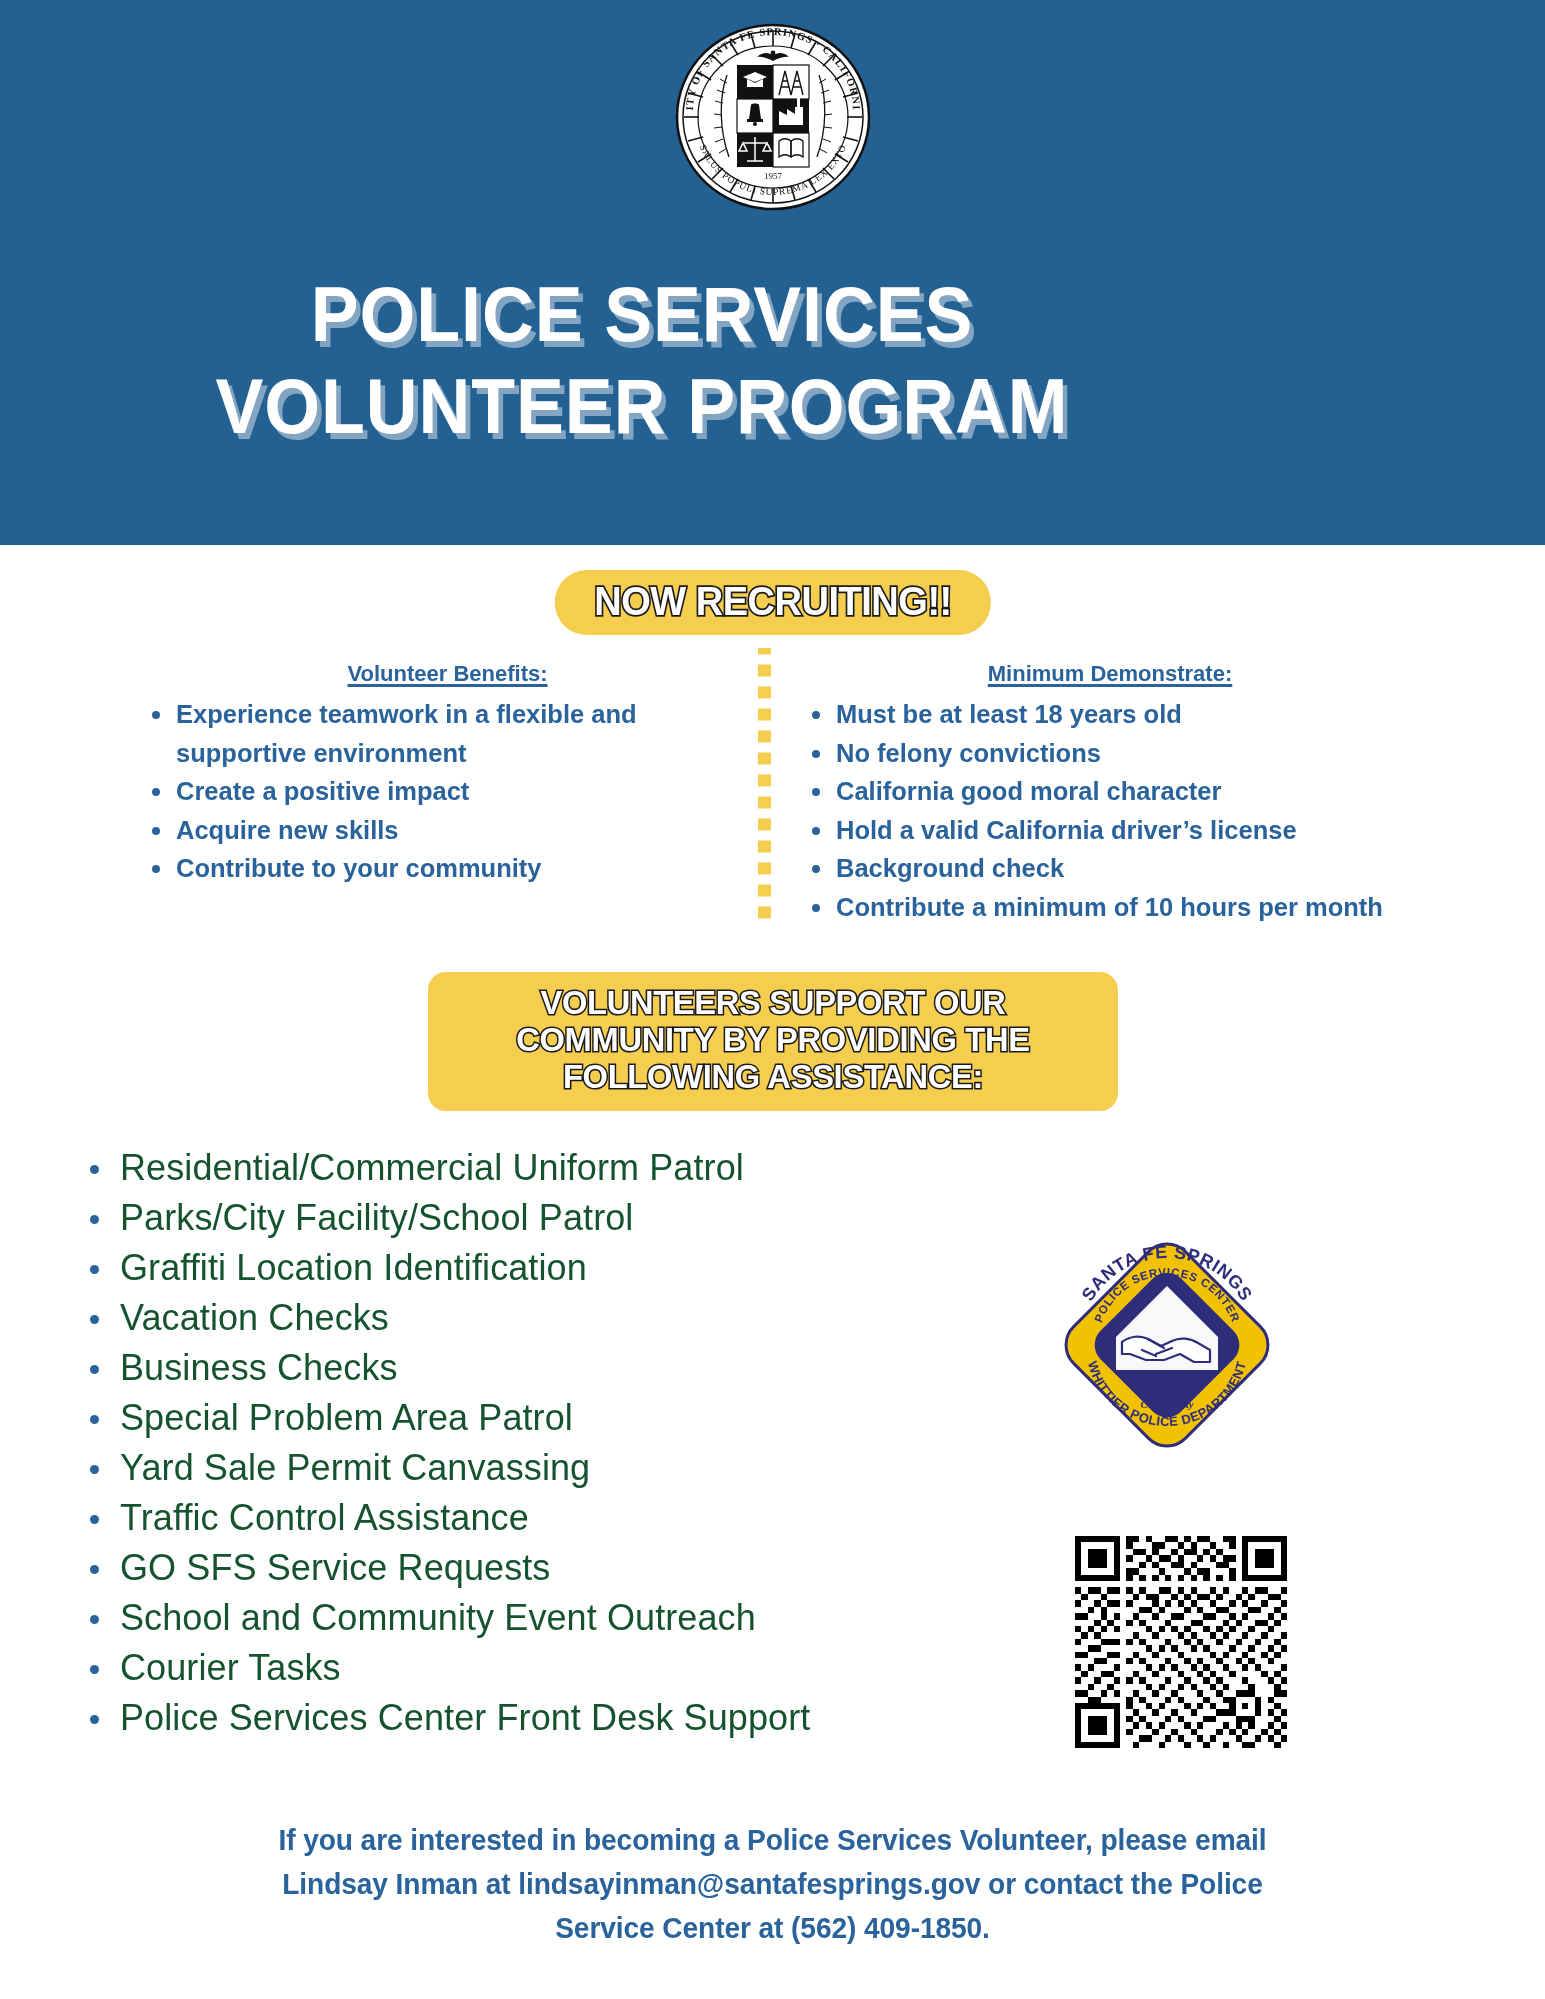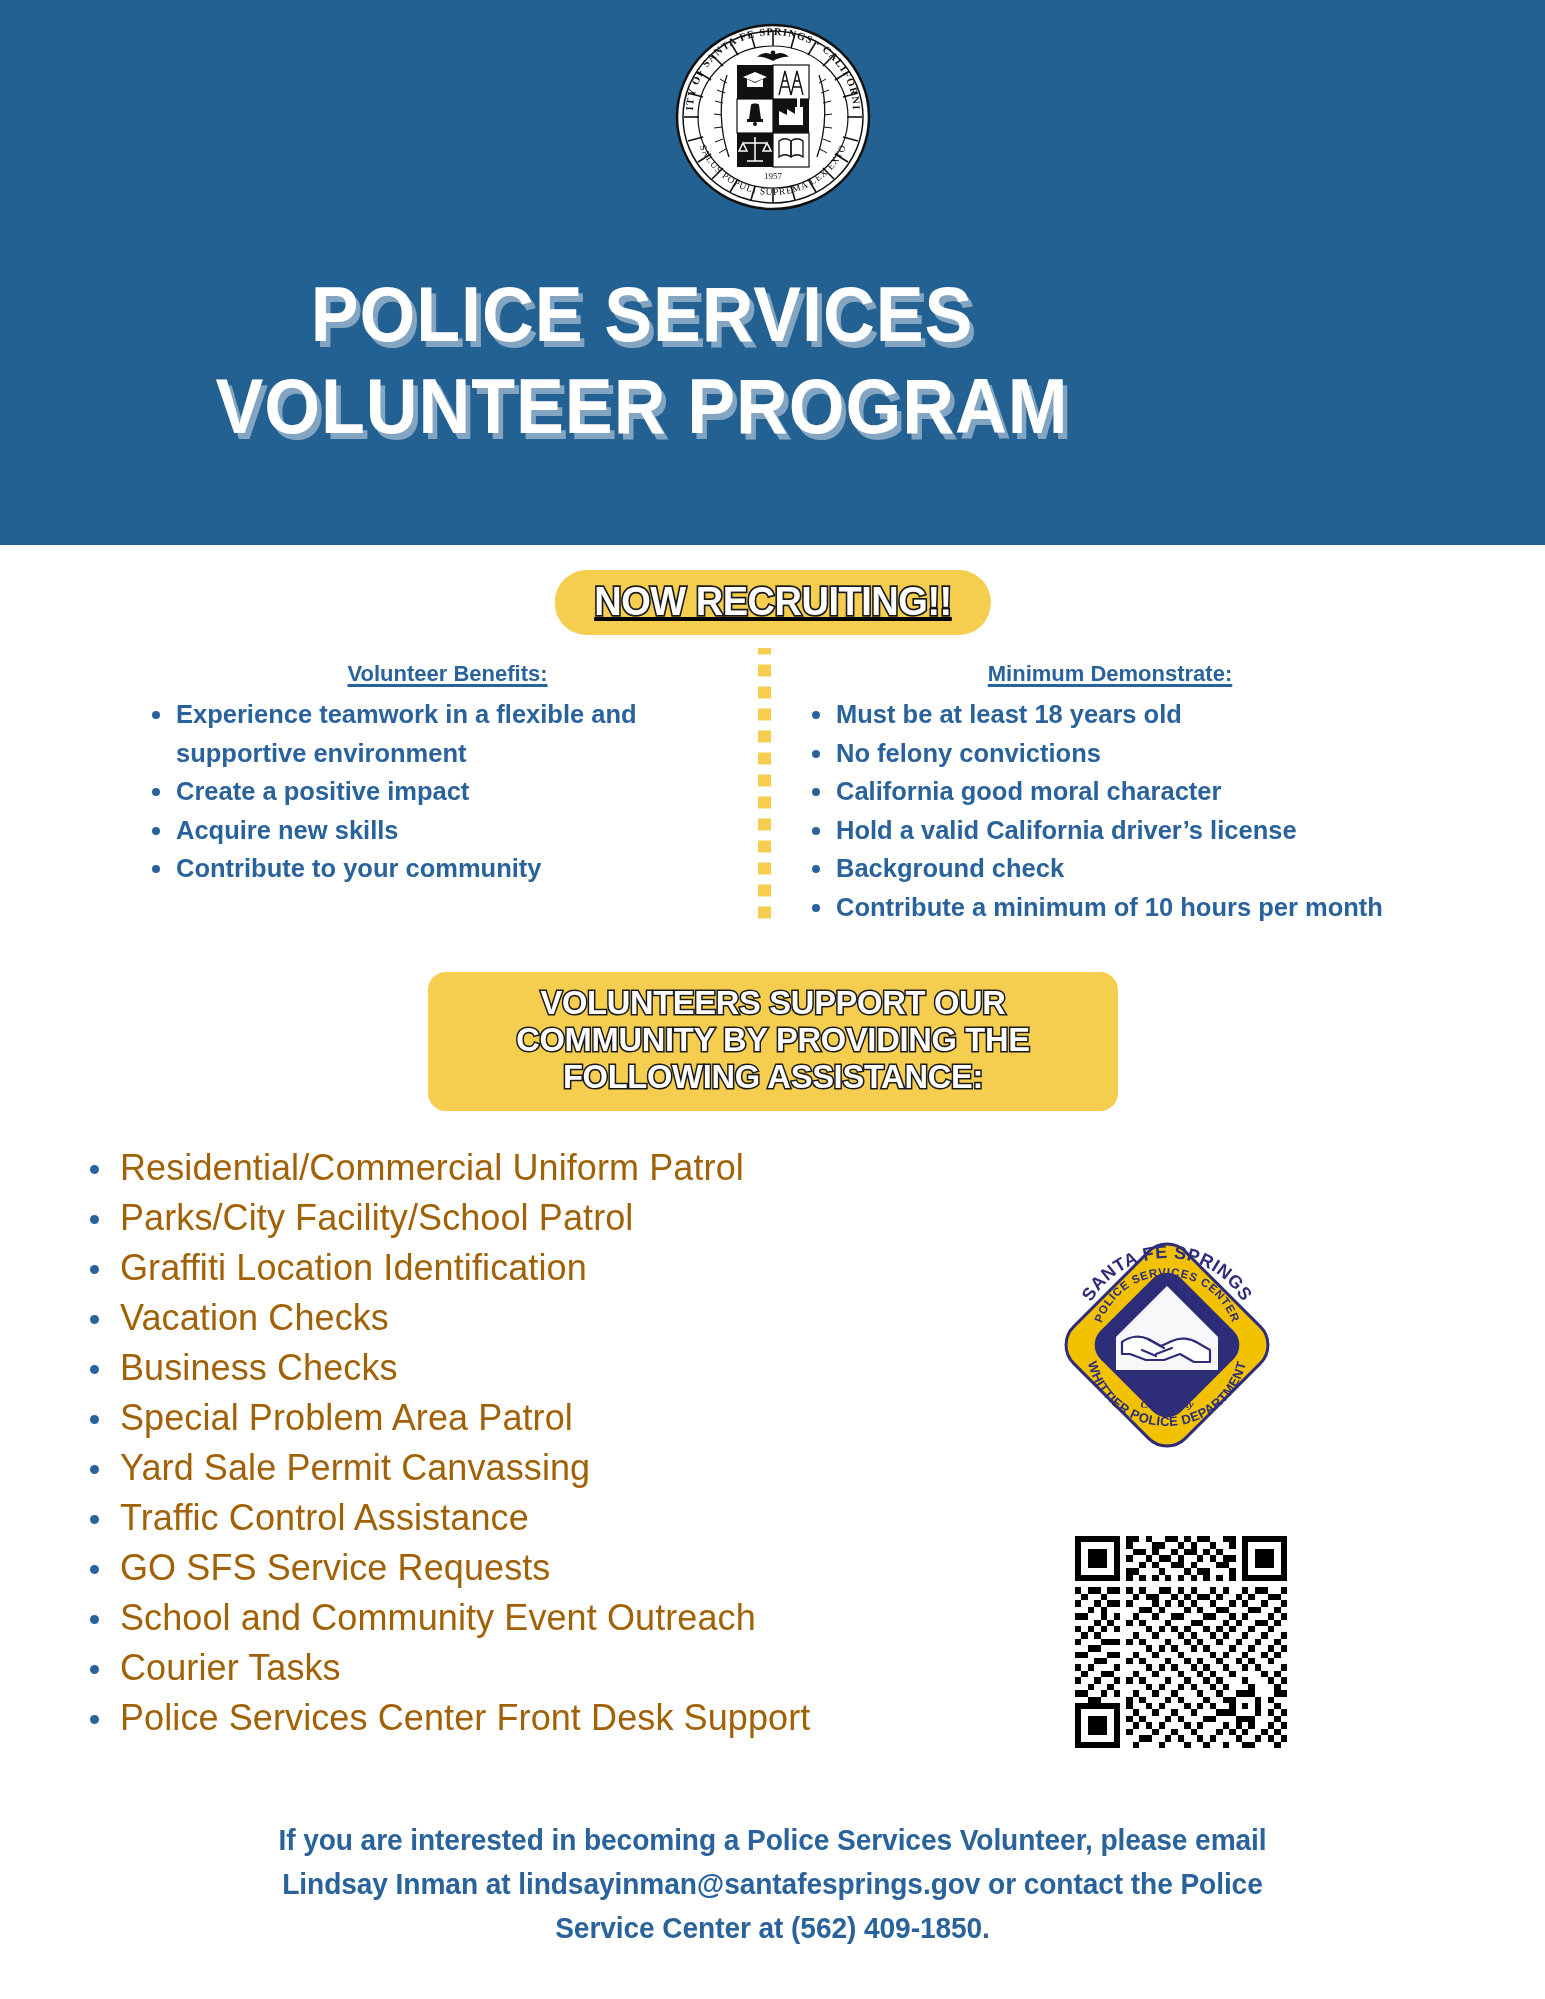--- a/index.html
+++ b/index.html
@@ -53,21 +53,20 @@
 
   
   .now-recruiting {
     position: absolute;
     left: 50%;
     transform: translateX(-50%);
     top: 570px;
     background: #F5CE50;
     border-radius: 32px;
     padding: 9px 30px 12px 30px;
-    text-decoration: underline;
   }
   .now-recruiting .label {
     display: block;
     font-family: "Liberation Sans Narrow", "Liberation Sans", sans-serif;
     font-weight: bold;
     font-size: 40px;
     line-height: 44px;
     letter-spacing: -0.5px;
     color: #ffffff;
     transform: scaleX(0.95);
@@ -175,21 +174,21 @@
     margin: 0;
     padding: 0;
     list-style: none;
   }
   .services li {
     position: relative;
     padding-left: 48px;
     font-family: "Liberation Sans Narrow", "Liberation Sans", sans-serif;
     font-size: 36px;
     line-height: 50px;
-    color: #a16207;
+    color: #14532d;
     white-space: nowrap;
     letter-spacing: 0.1px;
   }
   .services li::before {
     content: "";
     position: absolute;
     left: 18px;
     top: 22px;
     width: 9px;
     height: 9px;

